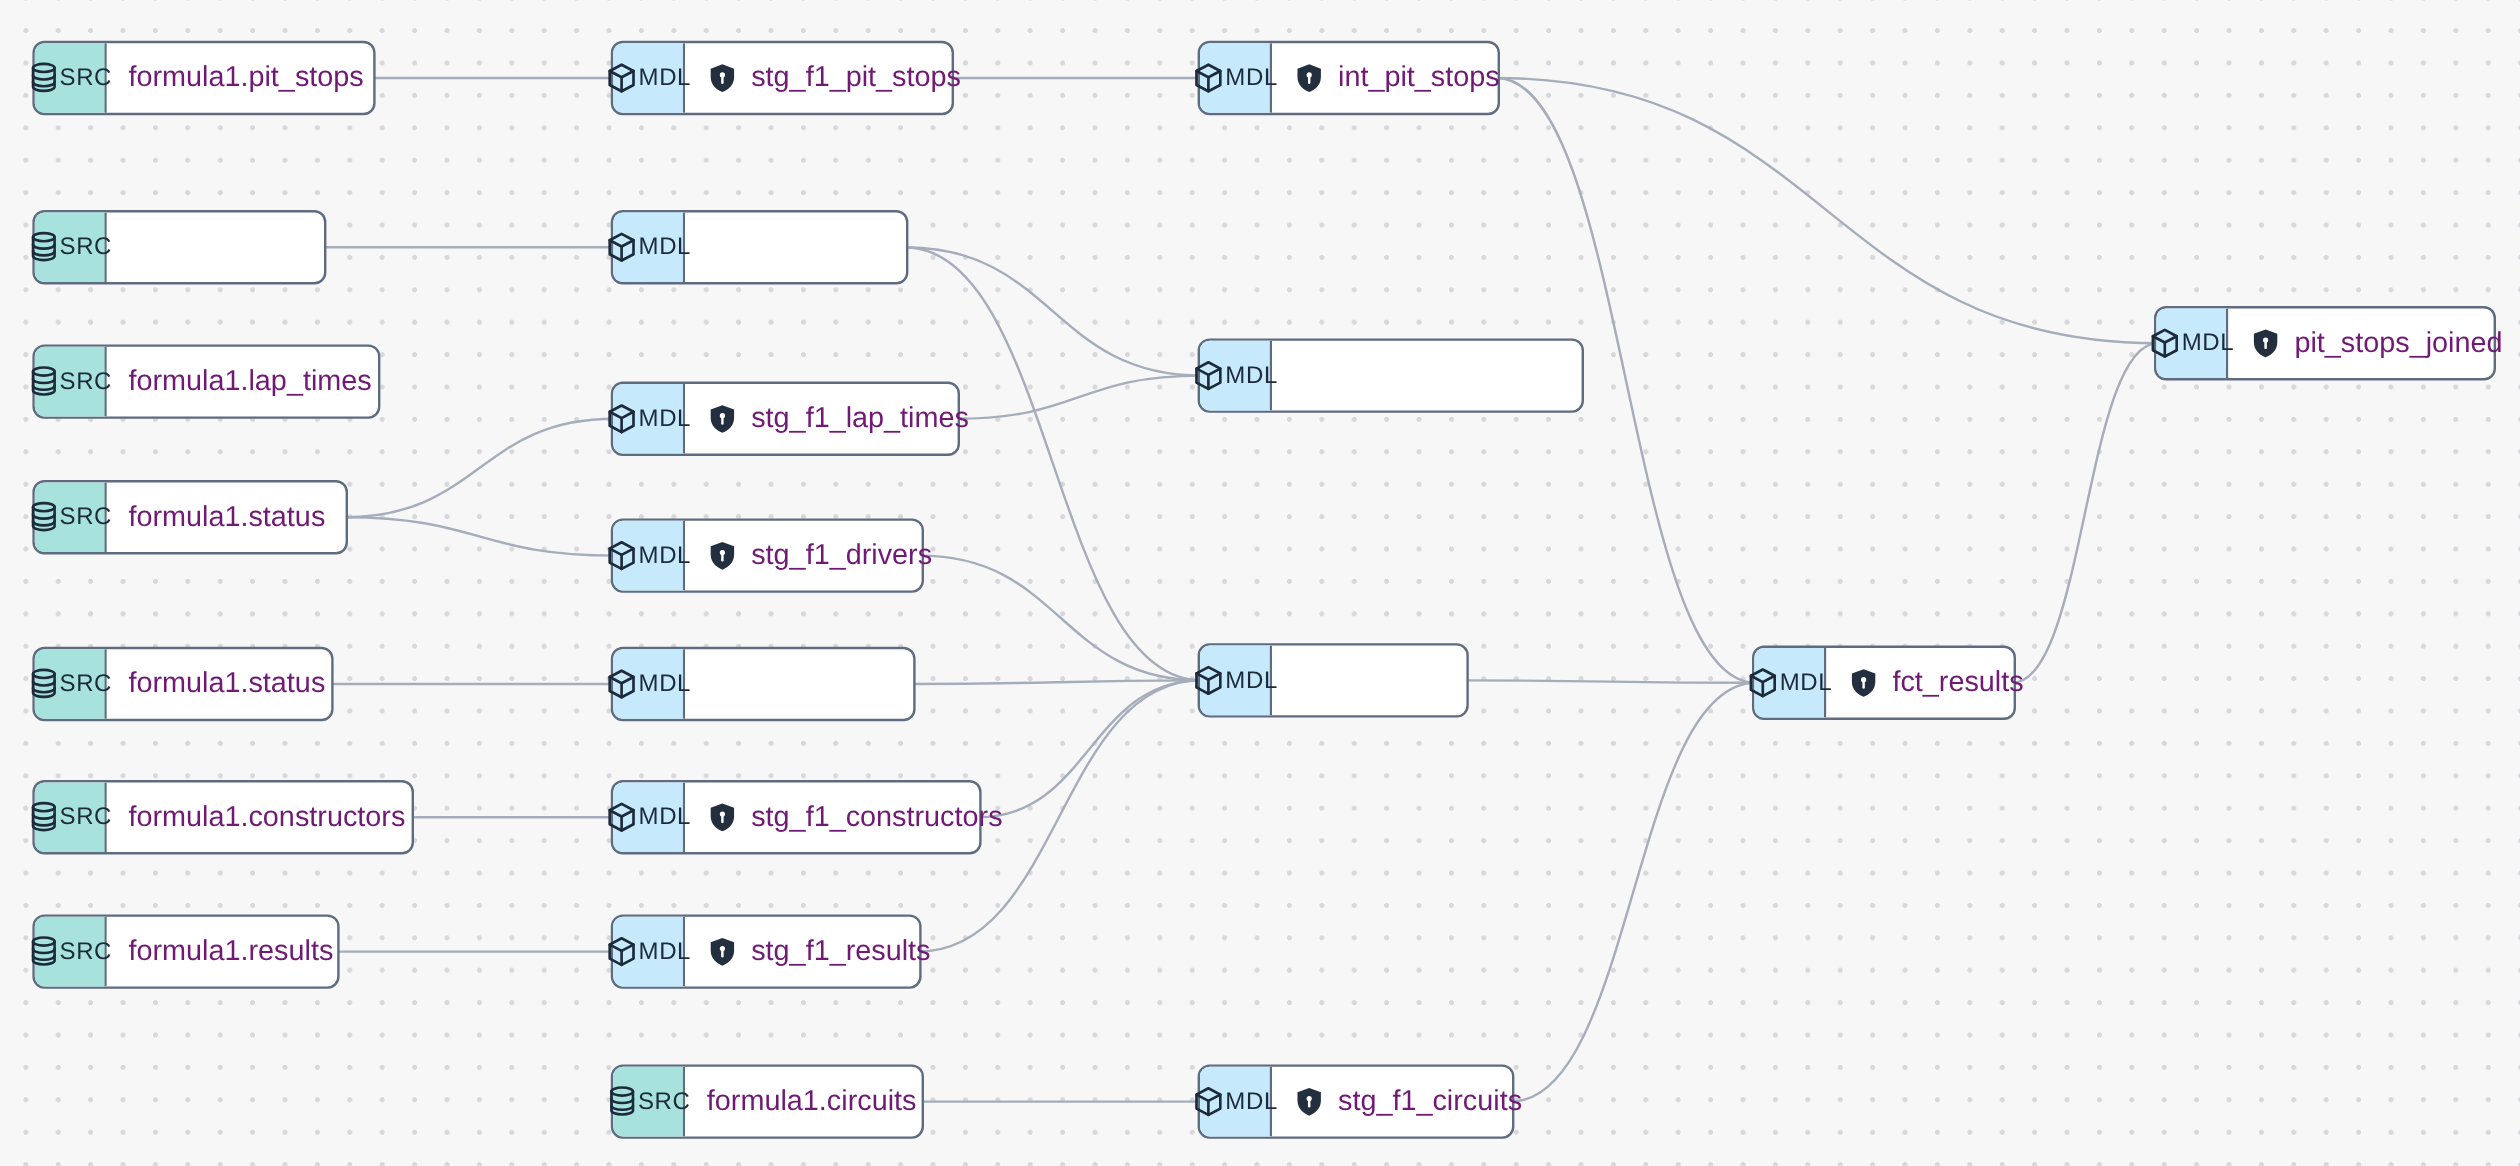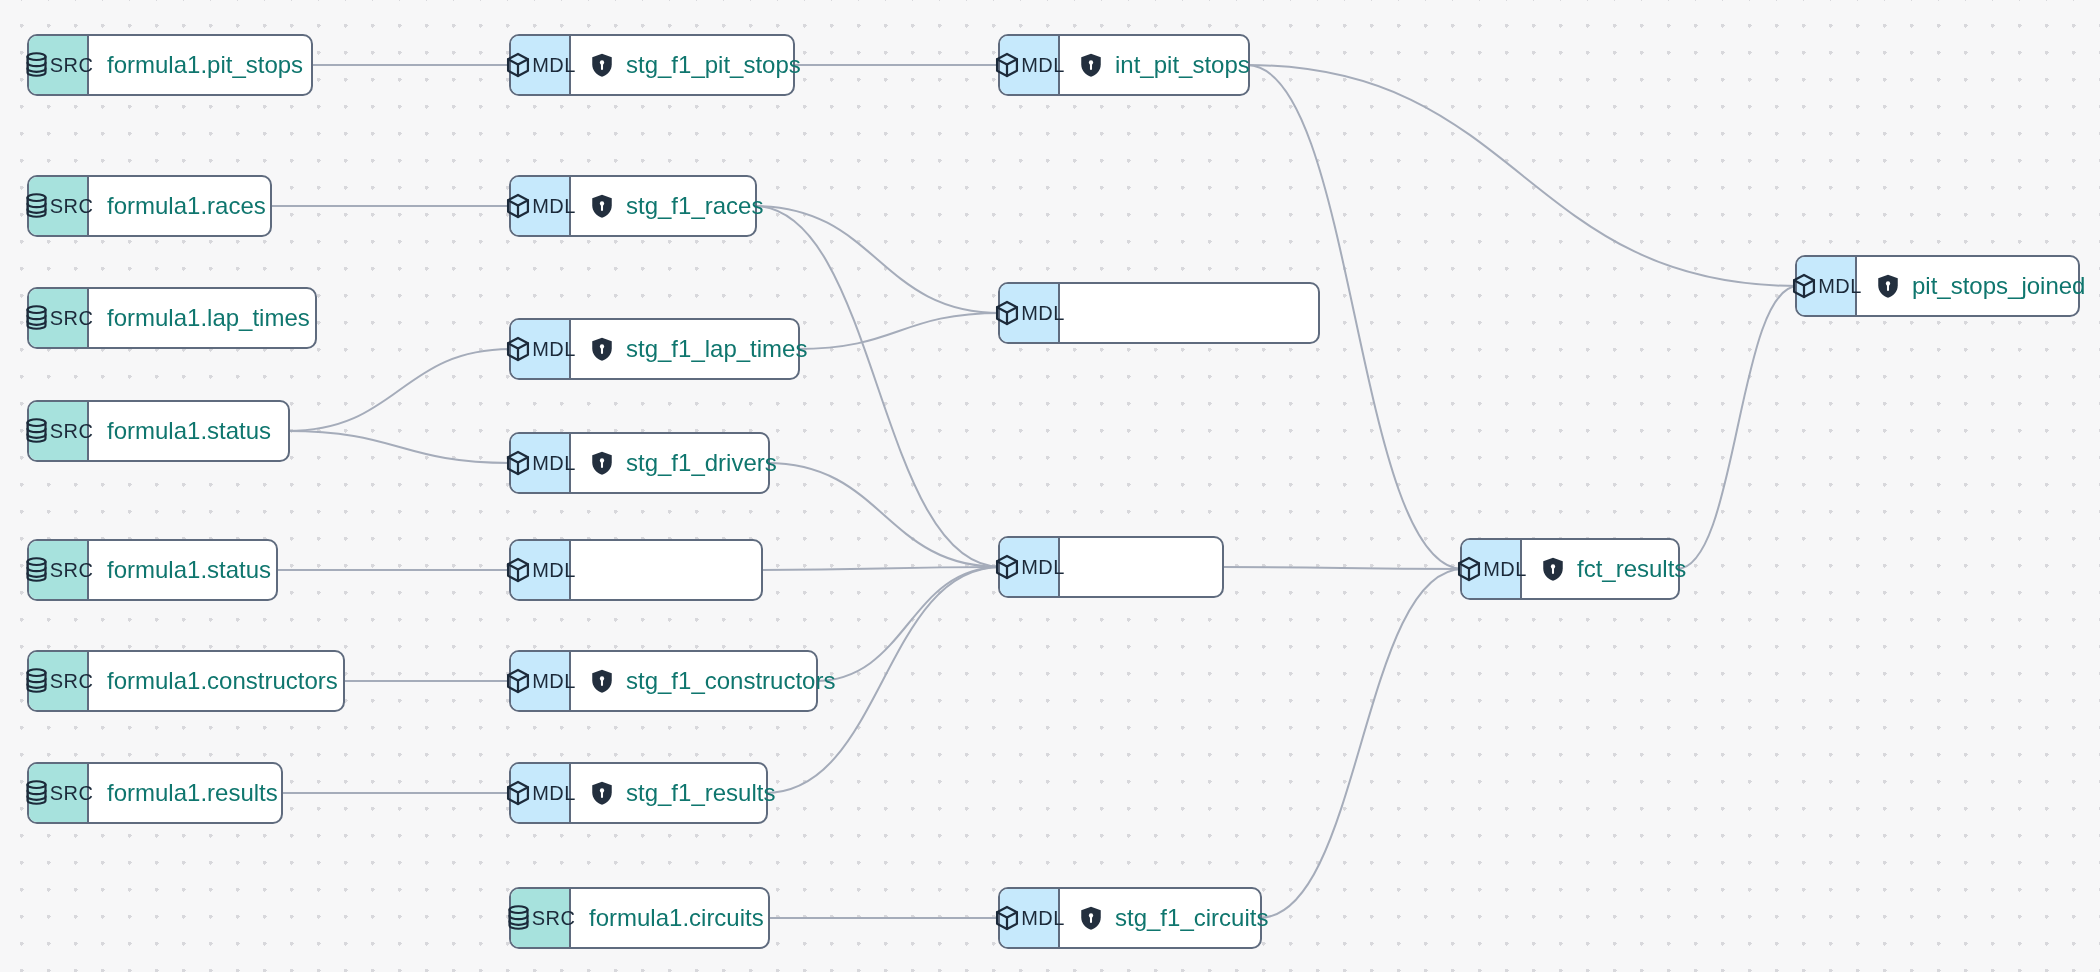--- a/index.html
+++ b/index.html
@@ -29,21 +29,21 @@
     padding:2px 0;
   }
   .badge-label{
     font-size:20px;line-height:22px;color:#1c2a3a;letter-spacing:.5px;
   }
   .badge .type-icon{display:block;margin-bottom:1px;}
   .body{
     display:flex;align-items:center;flex:1 1 auto;
     padding:0 20px 0 18px;gap:11px;white-space:nowrap;
   }
-  .label{font-size:24px;color:#0f766e;}
+  .label{font-size:24px;color:#701a75;}
   .shield{display:flex;align-items:center;}
 </style>
 </head>
 <body>
 
 <div id="canvas">
   <svg id="edges" width="2100" height="972" viewBox="0 0 2100 972">
       <path d="M 310 65 C 411 65, 411 65, 512 65" stroke="#a5acba"></path>
       <path d="M 792 65 C 896.5 65, 896.5 65, 1001 65" stroke="#a5acba"></path>
       <path d="M 269 206 C 390.5 206, 390.5 206, 512 206" stroke="#a5acba"></path>
@@ -87,23 +87,20 @@
         <span>
           <svg class="type-icon" width="27" height="27" viewBox="0 0 24 24" fill="none" stroke="#1c2a3a" stroke-width="1.9" stroke-linecap="round" stroke-linejoin="round">
             <ellipse cx="12" cy="5" rx="8" ry="3"></ellipse>
             <path d="M4 5v14c0 1.66 3.58 3 8 3s8-1.34 8-3V5"></path>
             <path d="M4 10.5c0 1.66 3.58 3 8 3s8-1.34 8-3"></path>
             <path d="M4 15.5c0 1.66 3.58 3 8 3s8-1.34 8-3"></path>
           </svg>
         </span>
         <span class="badge-label">SRC</span>
       </div>
-      <div class="body">
-        <span class="label">formula1.races</span>
-      </div>
     </div>
     <div class="node" style="left: 27px; top: 287px; width: 290px;">
       <div class="badge" style="background: rgb(167, 226, 221);">
         <span>
           <svg class="type-icon" width="27" height="27" viewBox="0 0 24 24" fill="none" stroke="#1c2a3a" stroke-width="1.9" stroke-linecap="round" stroke-linejoin="round">
             <ellipse cx="12" cy="5" rx="8" ry="3"></ellipse>
             <path d="M4 5v14c0 1.66 3.58 3 8 3s8-1.34 8-3V5"></path>
             <path d="M4 10.5c0 1.66 3.58 3 8 3s8-1.34 8-3"></path>
             <path d="M4 15.5c0 1.66 3.58 3 8 3s8-1.34 8-3"></path>
           </svg>
@@ -219,30 +216,20 @@
     <div class="node" style="left: 509px; top: 175px; width: 248px;">
       <div class="badge" style="background: rgb(198, 233, 252);">
         <span>
           <svg class="type-icon" width="28" height="28" viewBox="0 0 24 24" fill="none" stroke="#1c2a3a" stroke-width="1.9" stroke-linecap="round" stroke-linejoin="round">
             <path d="M12 2.5 20.5 7v10L12 21.5 3.5 17V7Z"></path>
             <path d="M3.5 7 12 11.5 20.5 7"></path>
             <path d="M12 11.5V21.5"></path>
           </svg>
         </span>
         <span class="badge-label">MDL</span>
-      </div>
-      <div class="body">
-        <span class="shield">
-          <svg width="26" height="26" viewBox="0 0 24 24">
-            <path d="M12 1.5 21 4.8v6.4c0 5.9-4.1 9.9-9 11.6-4.9-1.7-9-5.7-9-11.6V4.8Z" fill="#232f3e"></path>
-            <circle cx="12" cy="9.6" r="2" fill="#ffffff"></circle>
-            <path d="M12 11v4.6" stroke="#ffffff" stroke-width="1.9" stroke-linecap="round"></path>
-          </svg>
-        </span>
-        <span class="label">stg_f1_races</span>
       </div>
     </div>
     <div class="node" style="left: 509px; top: 318px; width: 291px;">
       <div class="badge" style="background: rgb(198, 233, 252);">
         <span>
           <svg class="type-icon" width="28" height="28" viewBox="0 0 24 24" fill="none" stroke="#1c2a3a" stroke-width="1.9" stroke-linecap="round" stroke-linejoin="round">
             <path d="M12 2.5 20.5 7v10L12 21.5 3.5 17V7Z"></path>
             <path d="M3.5 7 12 11.5 20.5 7"></path>
             <path d="M12 11.5V21.5"></path>
           </svg>

